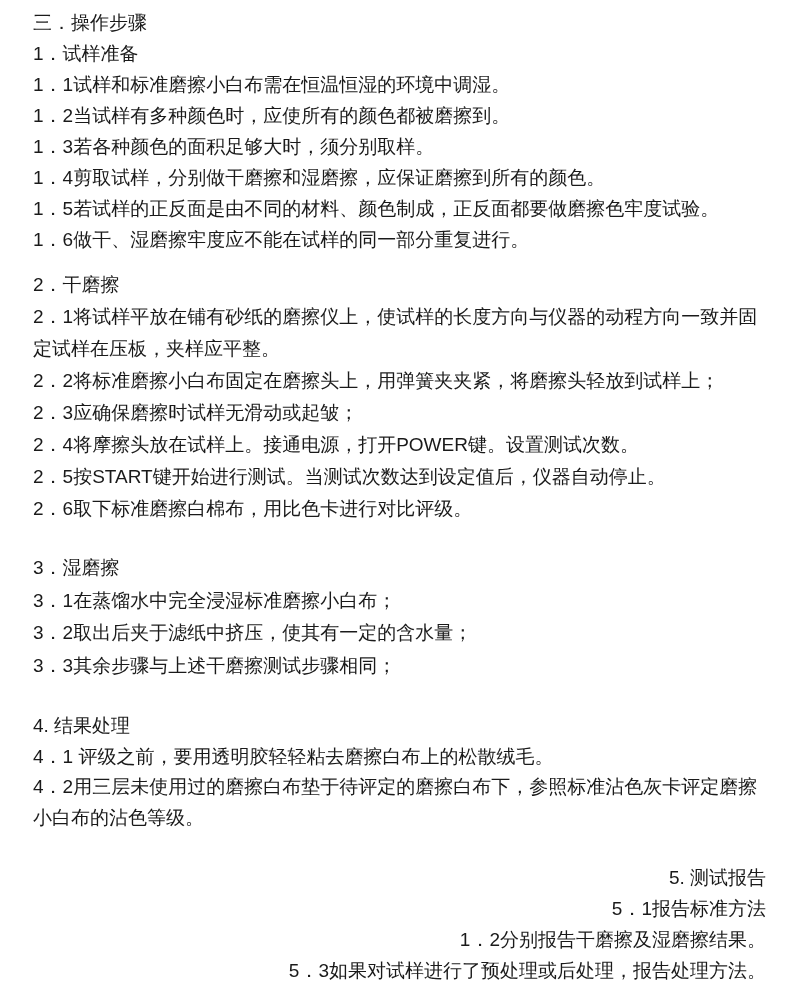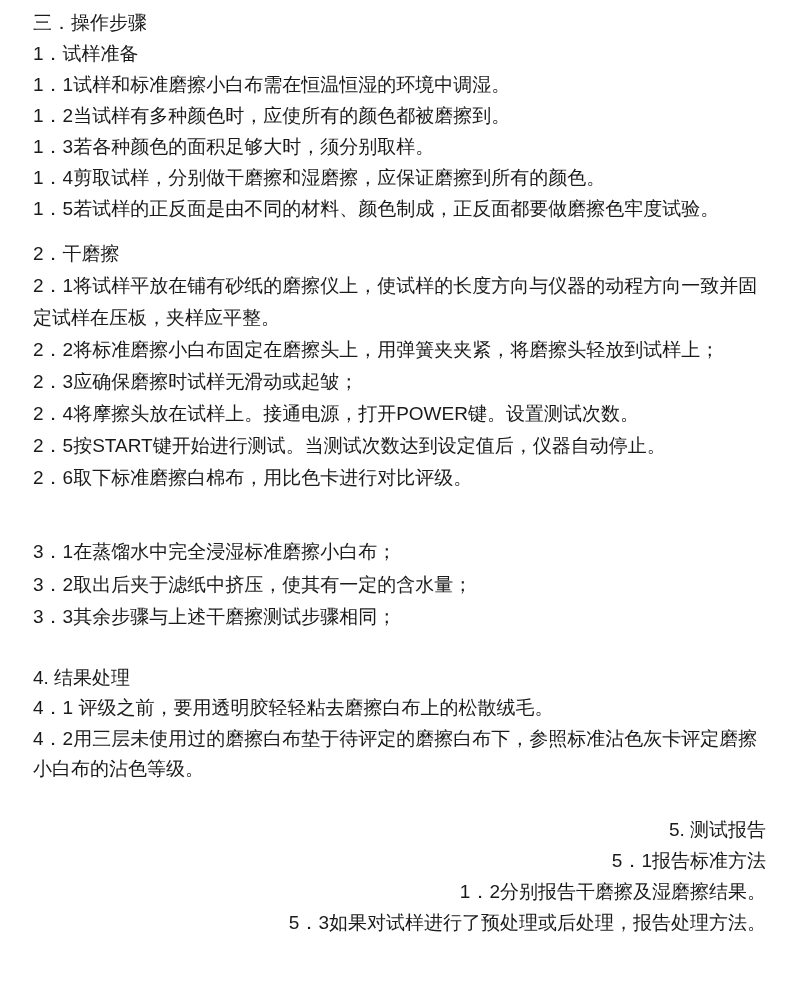--- a/index.html
+++ b/index.html
@@ -19,55 +19,57 @@
   }
   .line {
     white-space: pre;
     font-weight: 400;
   }
   .doc-title .line { line-height: 31px; }
   .sec { margin: 0; }
   .sec-1 .line { line-height: 31px; }
   .sec-1 { margin-bottom: 14px; }
   .sec-2 .line { line-height: 32px; }
-  .sec-2 { margin-bottom: 42px; }
+  .sec-2 { margin-bottom: 27px; }
   .sec-3 .line { line-height: 32.5px; }
   .sec-3 { margin-bottom: 29px; }
   .sec-4 .line { line-height: 30.5px; }
   .sec-4 { margin-bottom: 29px; }
   .sec-5 .line { line-height: 31px; text-align: right; }
 </style>
 </head>
 <body style="background: rgb(255, 255, 255); color: rgb(26, 26, 26);">
 
 <div class="doc-title">
   <div class="line">三．操作步骤</div>
 </div>
 
 <div class="sec sec-1">
   <div class="line">1．试样准备</div>
   <div class="line">1．1试样和标准磨擦小白布需在恒温恒湿的环境中调湿。</div>
   <div class="line">1．2当试样有多种颜色时，应使所有的颜色都被磨擦到。</div>
   <div class="line">1．3若各种颜色的面积足够大时，须分别取样。</div>
   <div class="line">1．4剪取试样，分别做干磨擦和湿磨擦，应保证磨擦到所有的颜色。</div>
   <div class="line">1．5若试样的正反面是由不同的材料、颜色制成，正反面都要做磨擦色牢度试验。</div>
+  <div class="line">1．6做干、湿磨擦牢度应不能在试样的同一部分重复进行。</div>
 </div>
 
 <div class="sec sec-2">
   <div class="line">2．干磨擦</div>
   <div class="line">2．1将试样平放在铺有砂纸的磨擦仪上，使试样的长度方向与仪器的动程方向一致并固</div>
   <div class="line">定试样在压板，夹样应平整。</div>
   <div class="line">2．2将标准磨擦小白布固定在磨擦头上，用弹簧夹夹紧，将磨擦头轻放到试样上；</div>
   <div class="line">2．3应确保磨擦时试样无滑动或起皱；</div>
   <div class="line">2．4将摩擦头放在试样上。接通电源，打开POWER键。设置测试次数。</div>
   <div class="line">2．5按START键开始进行测试。当测试次数达到设定值后，仪器自动停止。</div>
   <div class="line">2．6取下标准磨擦白棉布，用比色卡进行对比评级。</div>
 </div>
 
 <div class="sec sec-3">
+  <div class="line">3．湿磨擦</div>
   <div class="line">3．1在蒸馏水中完全浸湿标准磨擦小白布；</div>
   <div class="line">3．2取出后夹于滤纸中挤压，使其有一定的含水量；</div>
   <div class="line">3．3其余步骤与上述干磨擦测试步骤相同；</div>
 </div>
 
 <div class="sec sec-4">
   <div class="line">4. 结果处理</div>
   <div class="line">4．1 评级之前，要用透明胶轻轻粘去磨擦白布上的松散绒毛。</div>
   <div class="line">4．2用三层未使用过的磨擦白布垫于待评定的磨擦白布下，参照标准沾色灰卡评定磨擦</div>
   <div class="line">小白布的沾色等级。</div>

